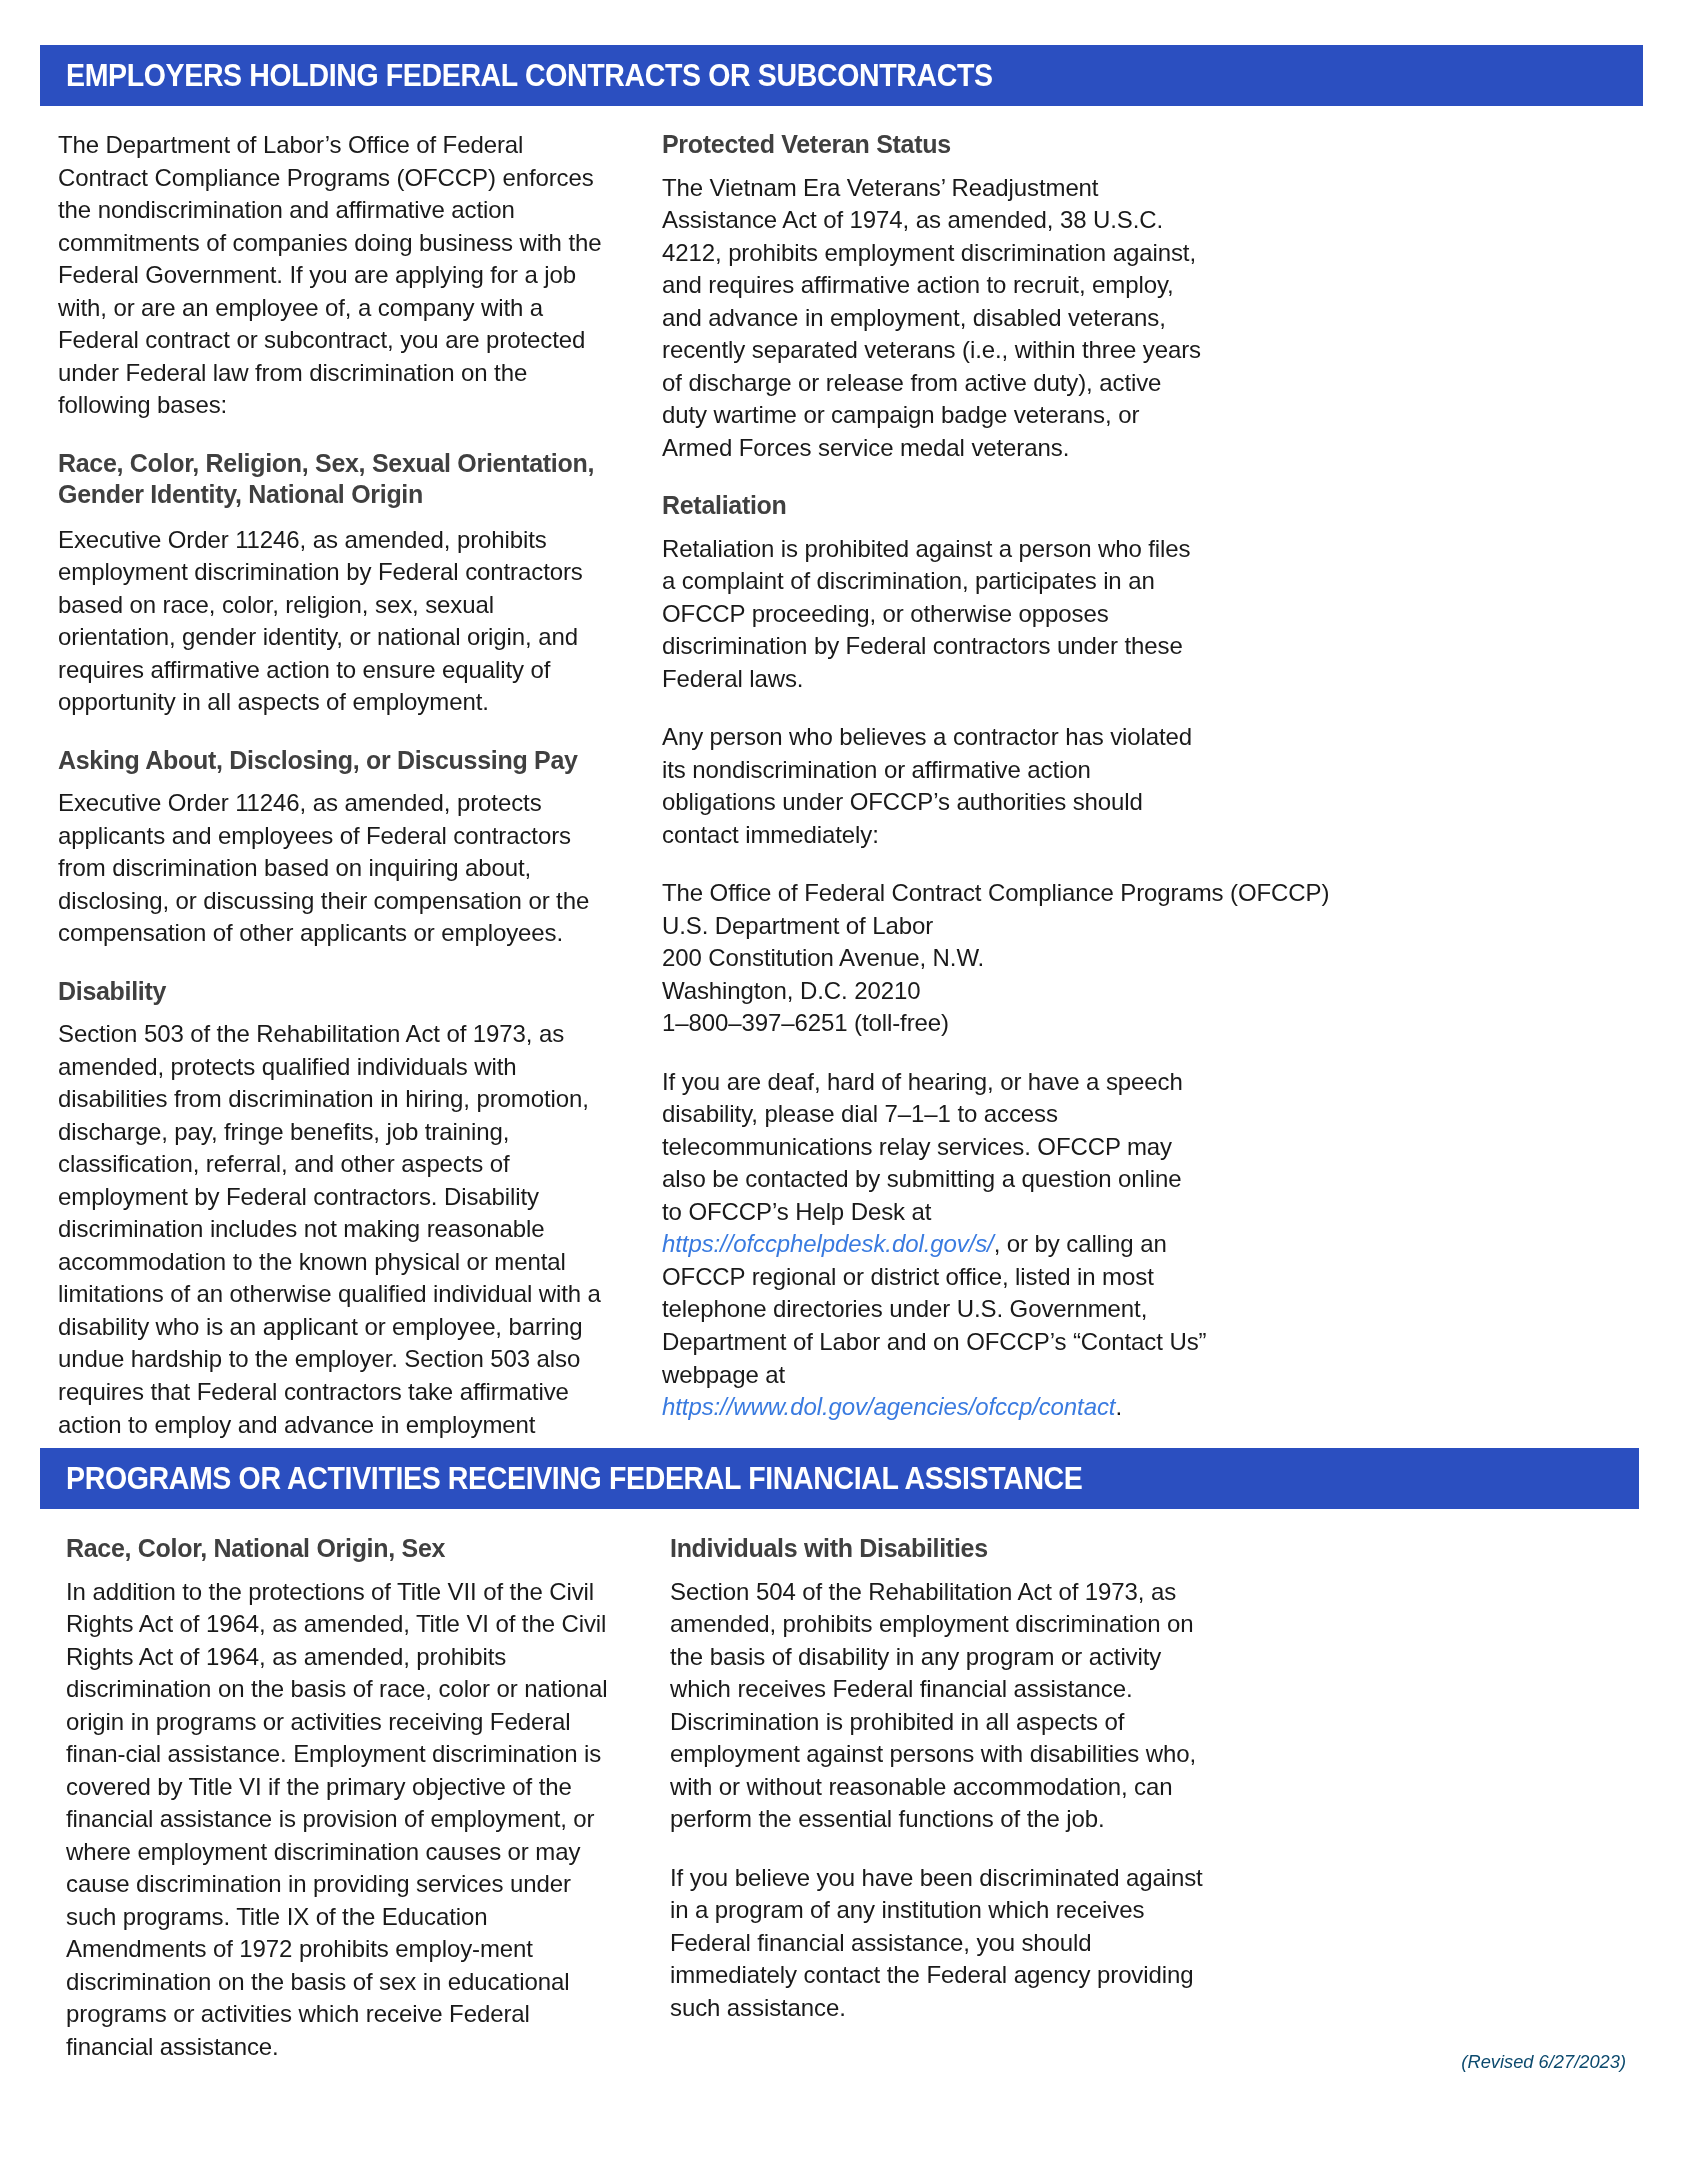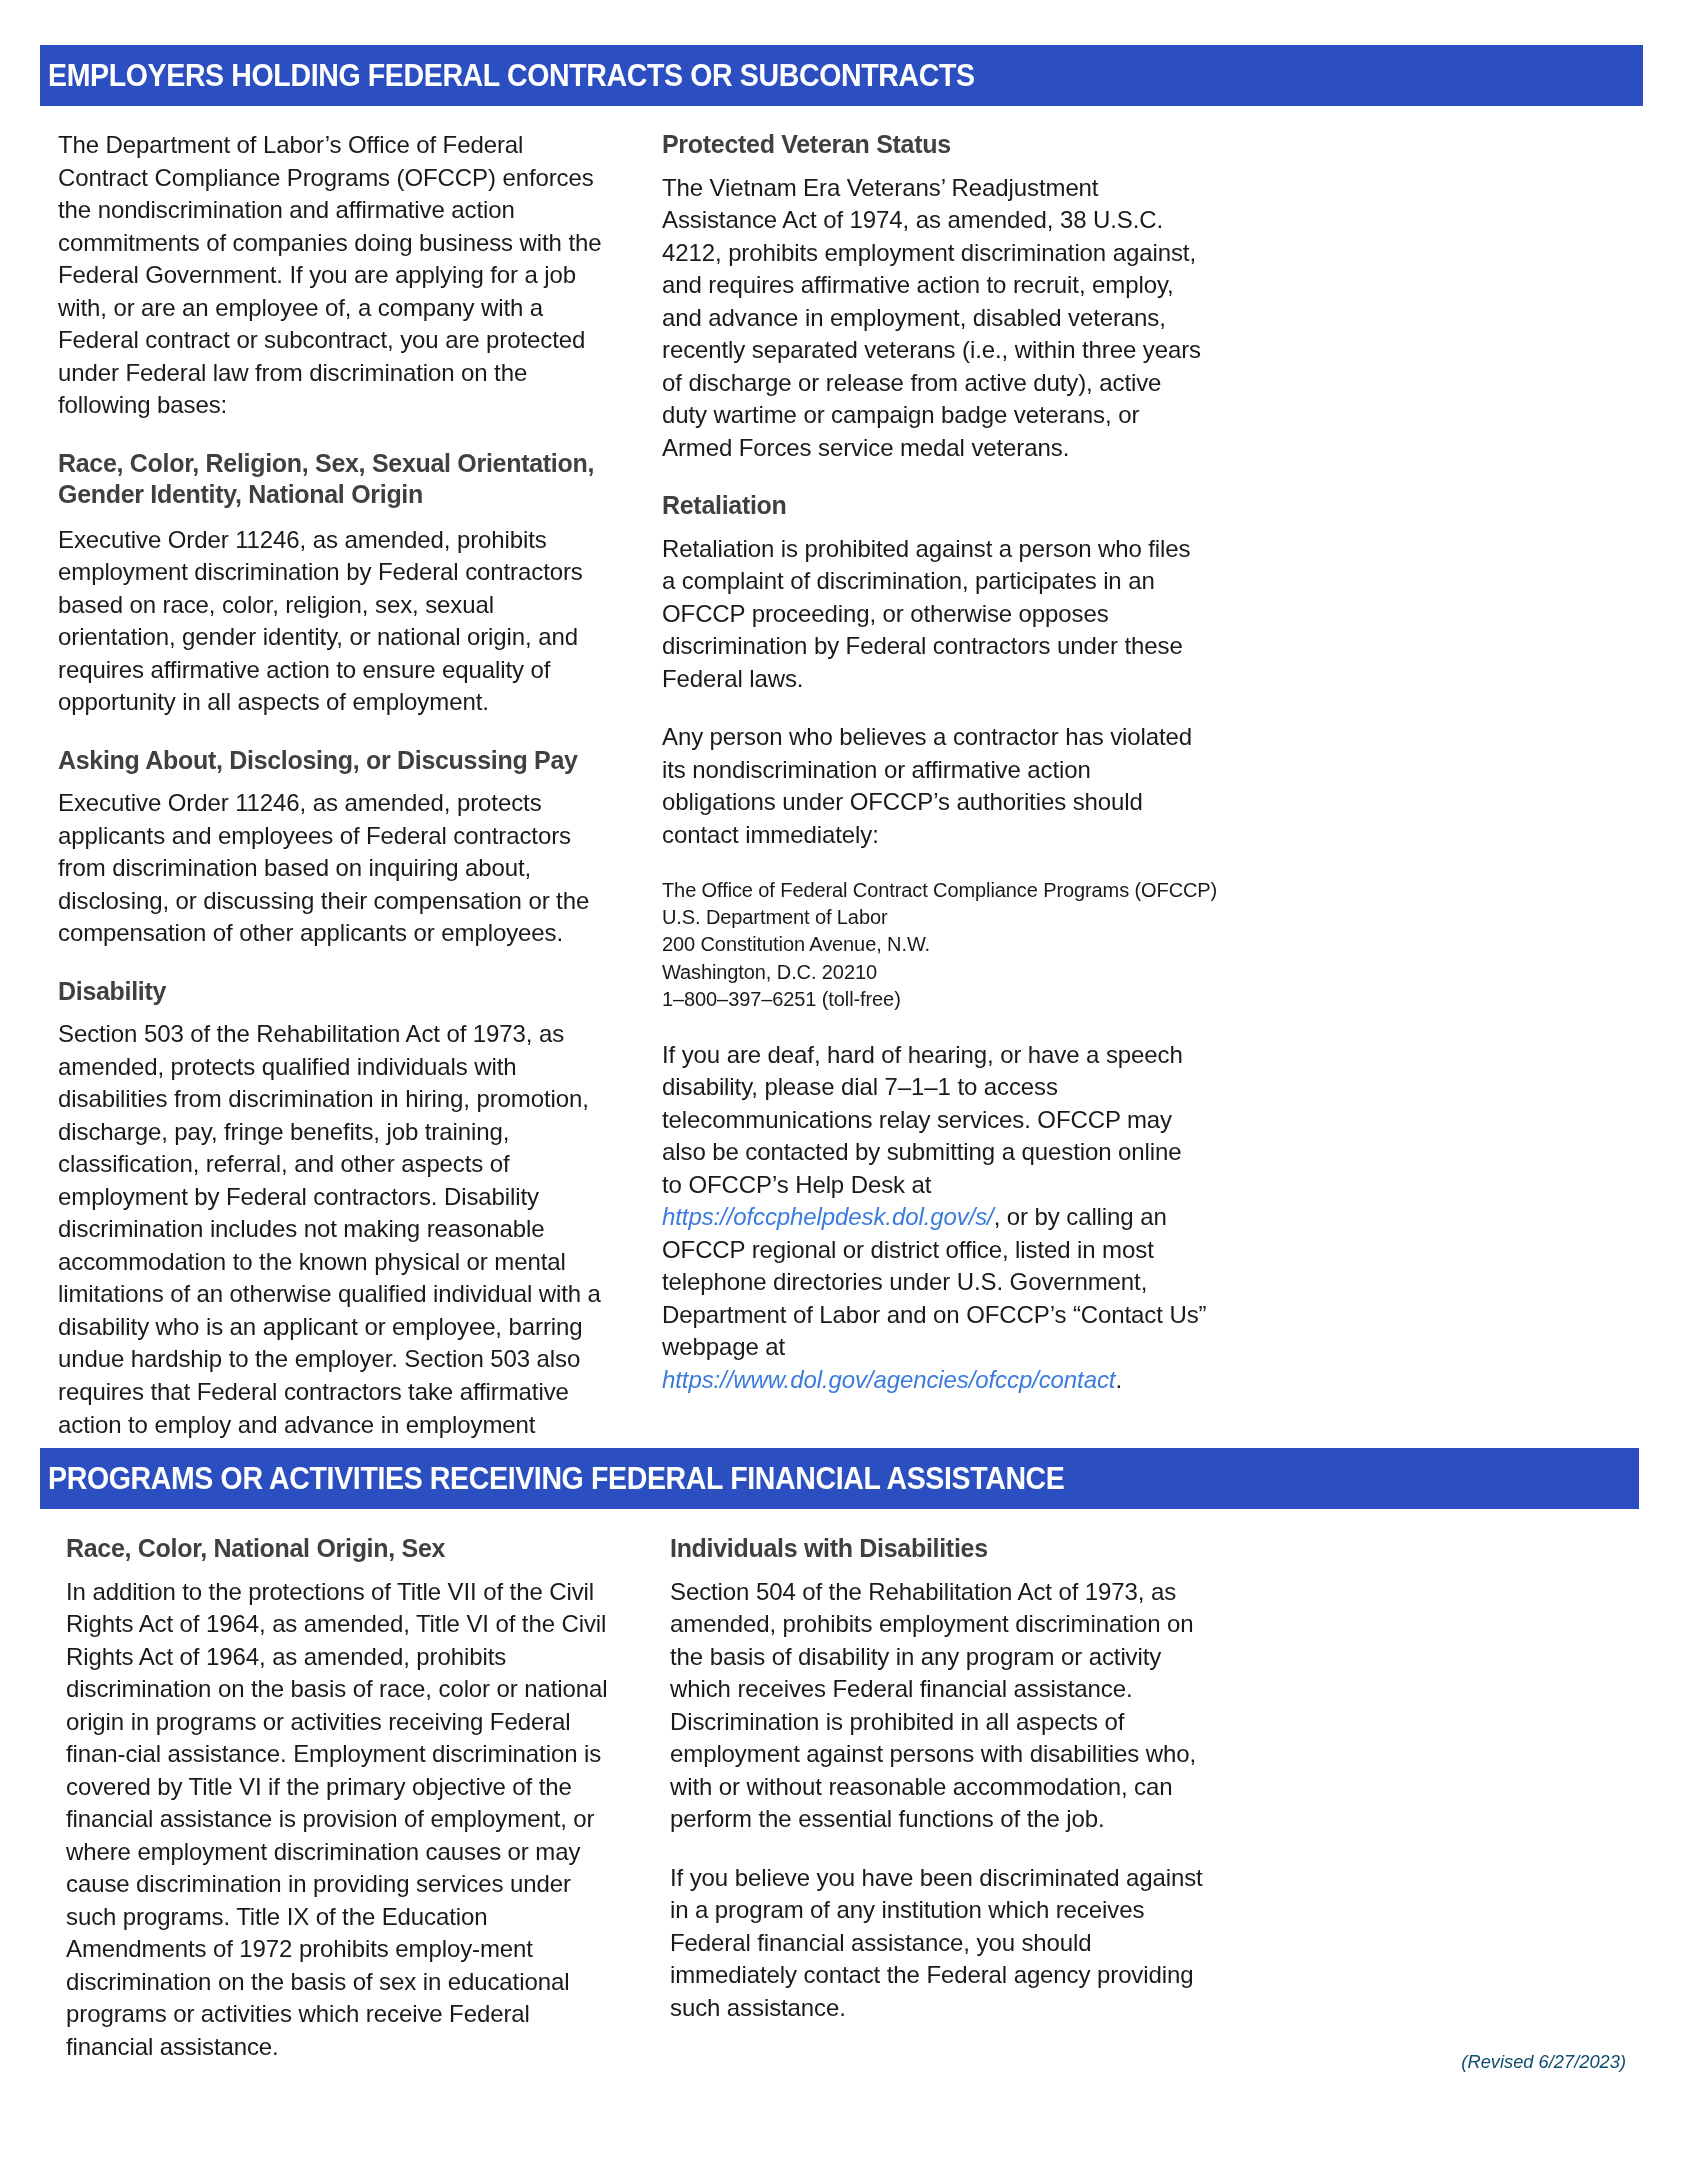--- a/index.html
+++ b/index.html
@@ -24,21 +24,21 @@
     background: #ffffff;
   }
 
   
   .banner {
     background: #2b4fc0;
     margin: 0 40px;
     height: 61px;
     display: flex;
     align-items: center;
-    padding-left: 8px;
+    padding-left: 26px;
     box-sizing: border-box;
   }
   .banner-title {
     color: #ffffff;
     font-size: 31px;
     font-weight: bold;
     letter-spacing: -0.4px;
     transform: scaleX(0.92);
     transform-origin: left center;
     white-space: nowrap;
@@ -71,21 +71,21 @@
   p.body {
     font-size: 24px;
     line-height: 1.355;
     margin: 0 0 26px 0;
     color: #1a1a1a;
     letter-spacing: -0.1px;
   }
   p.body.last { margin-bottom: 0; }
 
   .addr {
-    font-size: 20px;
+    font-size: 24px;
     line-height: 1.355;
     margin: 17px 0 26px 0;
     color: #1a1a1a;
     letter-spacing: -0.1px;
   }
   .addr div { white-space: nowrap; }
 
   a.link {
     color: #3a7be0;
     font-style: italic;

